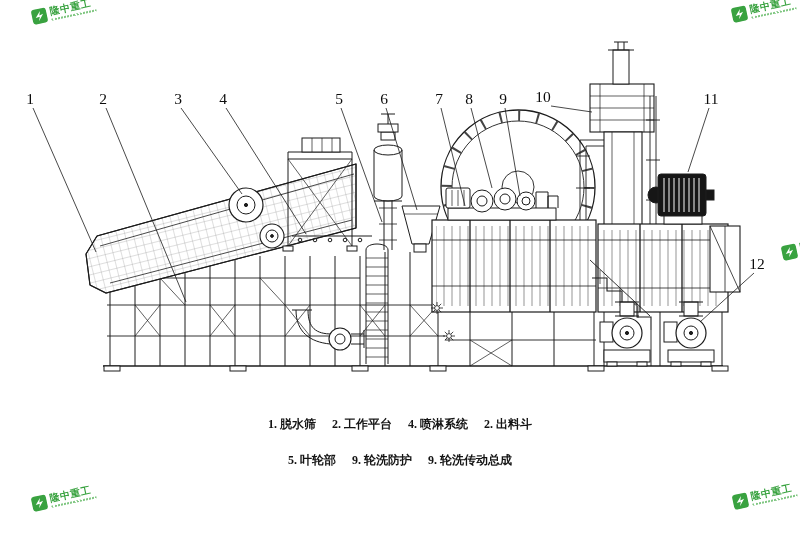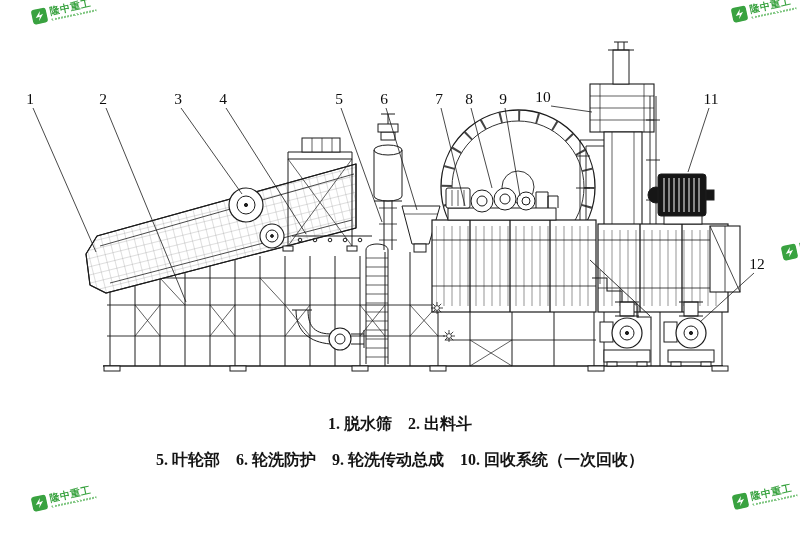--- a/index.html
+++ b/index.html
@@ -17,21 +17,21 @@
   .wm-sub{display:block;height:2.5px;width:46px;margin-top:1.5px;
           background:repeating-linear-gradient(90deg,#7cc57e 0 2px,rgba(0,0,0,0) 2px 3.2px);}
   .wm-tl{left:30px;top:10px}
   .wm-tr{left:730px;top:8px}
   .wm-bl{left:30px;top:497px}
   .wm-br{left:731px;top:495px}
   .wm-rm{left:780px;top:246px}
 
   
   .legend{position:absolute;left:0;right:0;top:412px;text-align:right;color:#141414;
-          font-family:"Liberation Serif","DejaVu Serif",serif;font-weight:600;font-size:16px;}
+          font-family:"Liberation Serif","DejaVu Serif",serif;font-weight:600;font-size:12px;}
   .legend-row{display:flex;justify-content:center;gap:16px;line-height:24px;margin-bottom:12px;white-space:nowrap;}
 </style>
 </head>
 <body>
 
 <div class="page">
 
   <svg class="machine" width="800" height="533" viewBox="0 0 800 533" fill="none" stroke="#1c1c1c" stroke-width="1">
     <defs>
       <pattern id="deck" width="8" height="8" patternUnits="userSpaceOnUse" patternTransform="rotate(-14)">
@@ -312,23 +312,24 @@
     </span>
     <span class="wm-text">
         <b class="wm-brand">隆中重工</b>
         <i class="wm-sub"></i>
       </span>
   </div>
 
   <div class="legend">
     <div class="legend-row">
       <span>1. 脱水筛</span>
+      <span>2. 工作平台</span>
+      <span>4. 喷淋系统</span>
       <span>2. 出料斗</span>
     </div>
     <div class="legend-row">
       <span>5. 叶轮部</span>
-      <span>6. 轮洗防护</span>
+      <span>9. 轮洗防护</span>
       <span>9. 轮洗传动总成</span>
-      <span>10. 回收系统（一次回收）</span>
     </div>
   </div>
 
 </div>
 
 </body></html>

